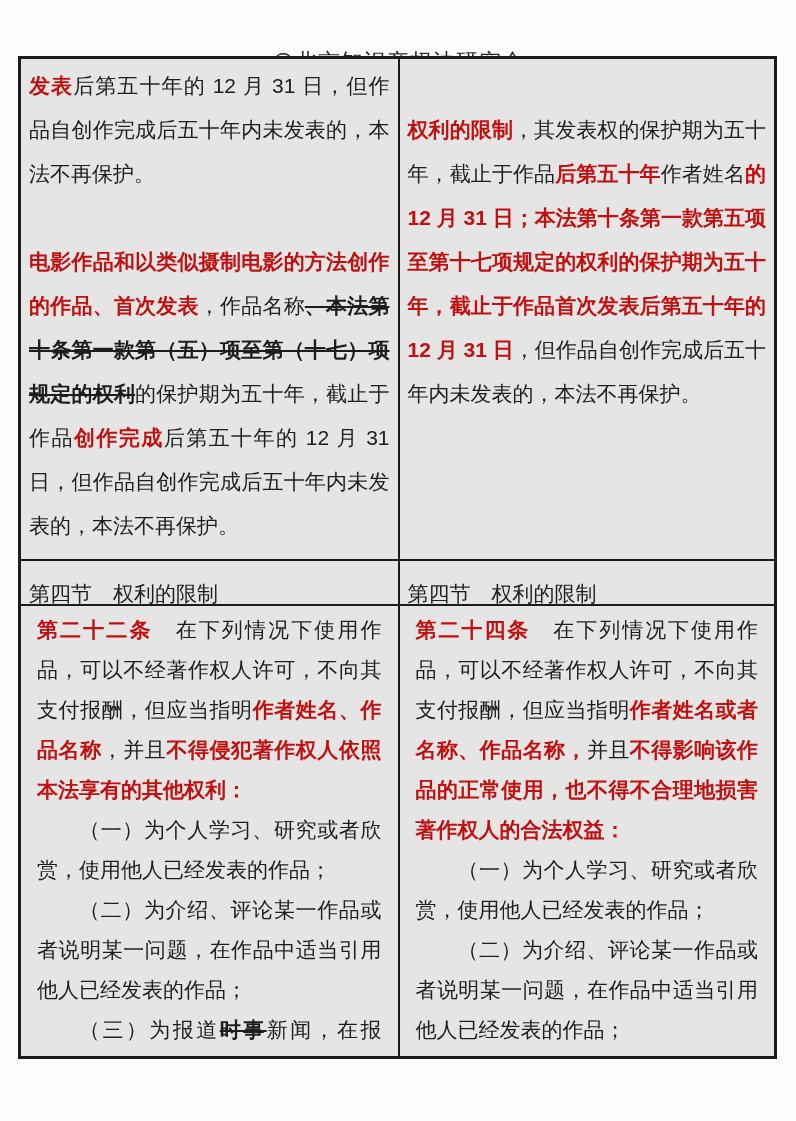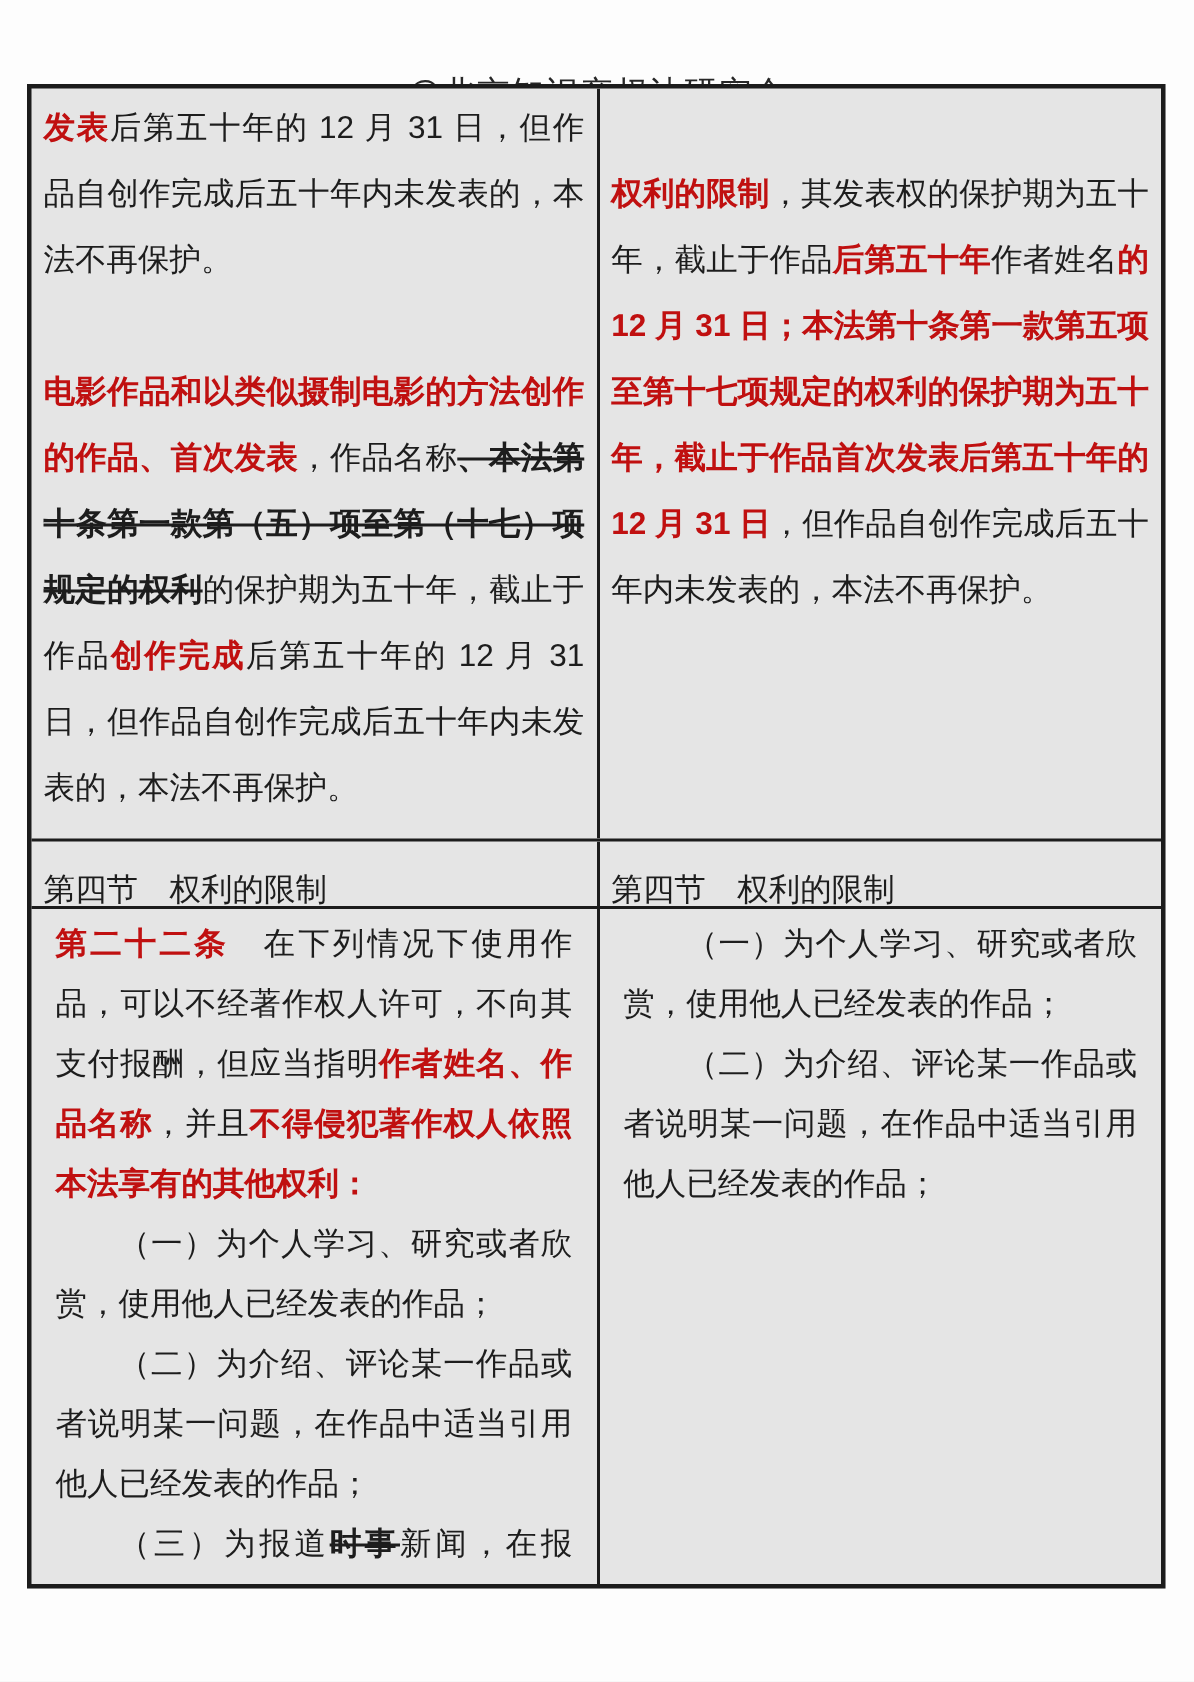--- a/index.html
+++ b/index.html
@@ -87,17 +87,18 @@
       </div>
     </div>
     <div class="trow trow-limitations">
       <div class="tcell tcell-left">
         <p class="par par-body"><span class="run run-red">第二十二条</span><span class="run run-black">　在下列情况下使用作品，可以不经著作权人许可，不向其支付报酬，但应当指明</span><span class="run run-red">作者姓名、作品名称</span><span class="run run-black">，并且</span><span class="run run-red">不得侵犯著作权人依照本法享有的其他权利：</span></p>
         <p class="par par-item"><span class="run run-black">（一）为个人学习、研究或者欣赏，使用他人已经发表的作品；</span></p>
         <p class="par par-item"><span class="run run-black">（二）为介绍、评论某一作品或者说明某一问题，在作品中适当引用他人已经发表的作品；</span></p>
         <p class="par par-item"><span class="run run-black">（三）为报道</span><span class="run run-strike">时事</span><span class="run run-black">新闻，在报纸、期</span></p>
       </div>
       <div class="tcell tcell-right">
+        <p class="par par-body"><span class="run run-red">第二十四条</span><span class="run run-black">　在下列情况下使用作品，可以不经著作权人许可，不向其支付报酬，但应当指明</span><span class="run run-red">作者姓名或者名称、作品名称，</span><span class="run run-black">并且</span><span class="run run-red">不得影响该作品的正常使用，也不得不合理地损害著作权人的合法权益：</span></p>
         <p class="par par-item"><span class="run run-black">（一）为个人学习、研究或者欣赏，使用他人已经发表的作品；</span></p>
         <p class="par par-item"><span class="run run-black">（二）为介绍、评论某一作品或者说明某一问题，在作品中适当引用他人已经发表的作品；</span></p>
       </div>
     </div>
   </div>
 
 </body></html>

